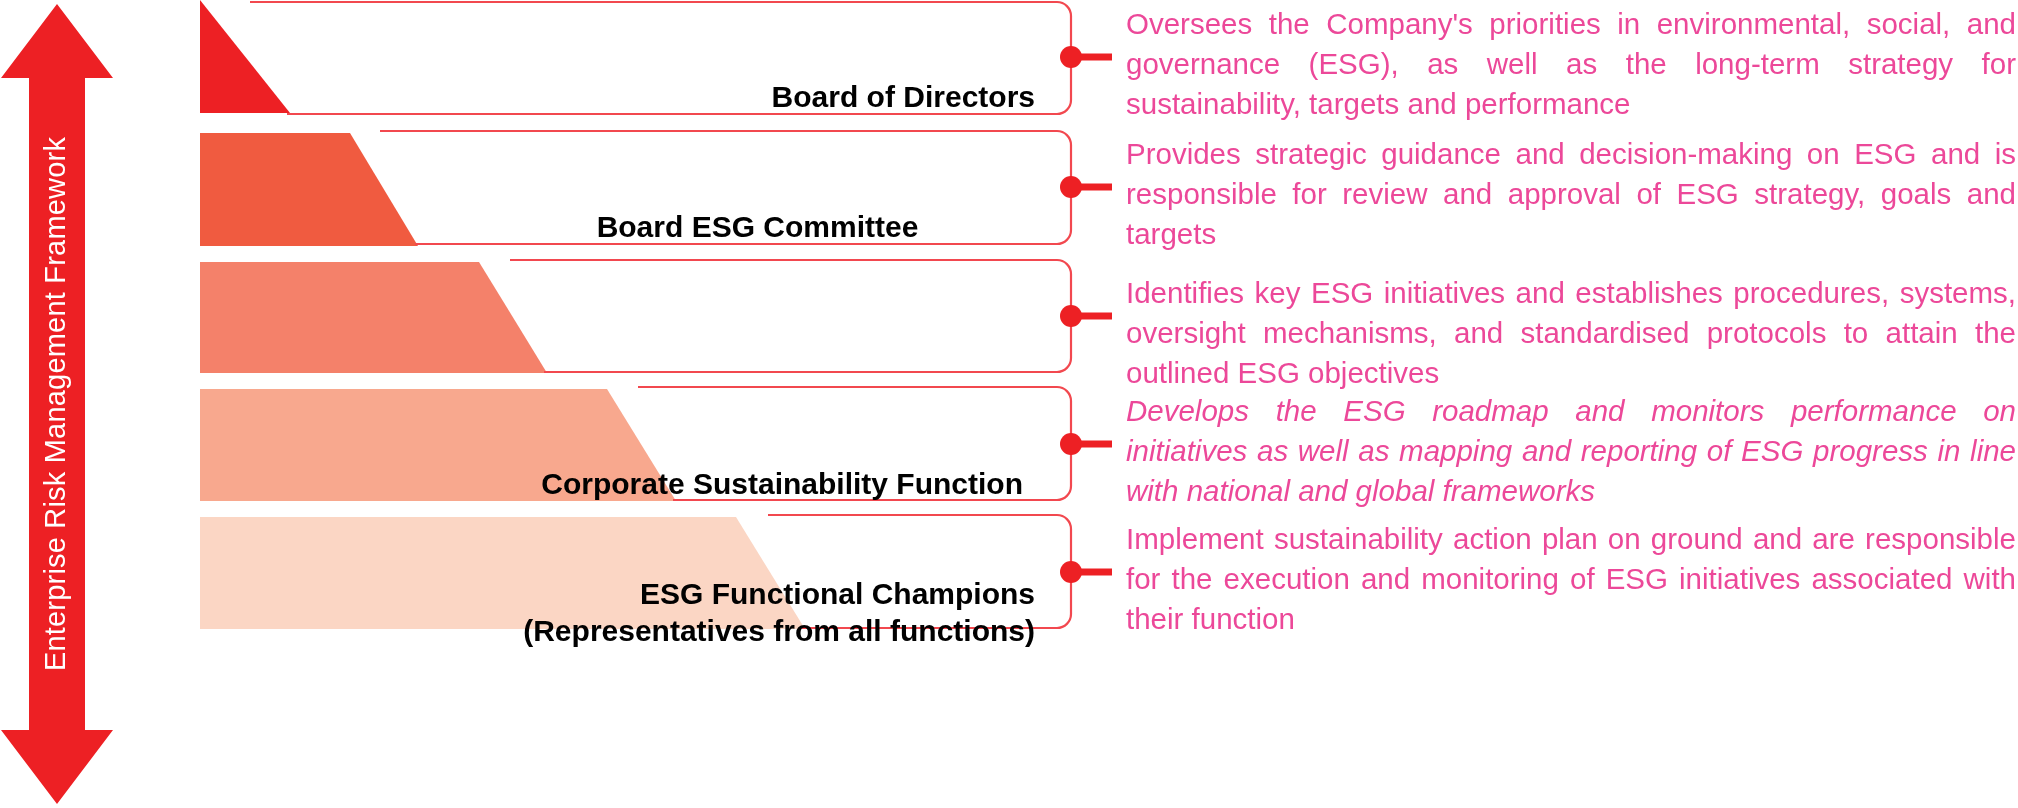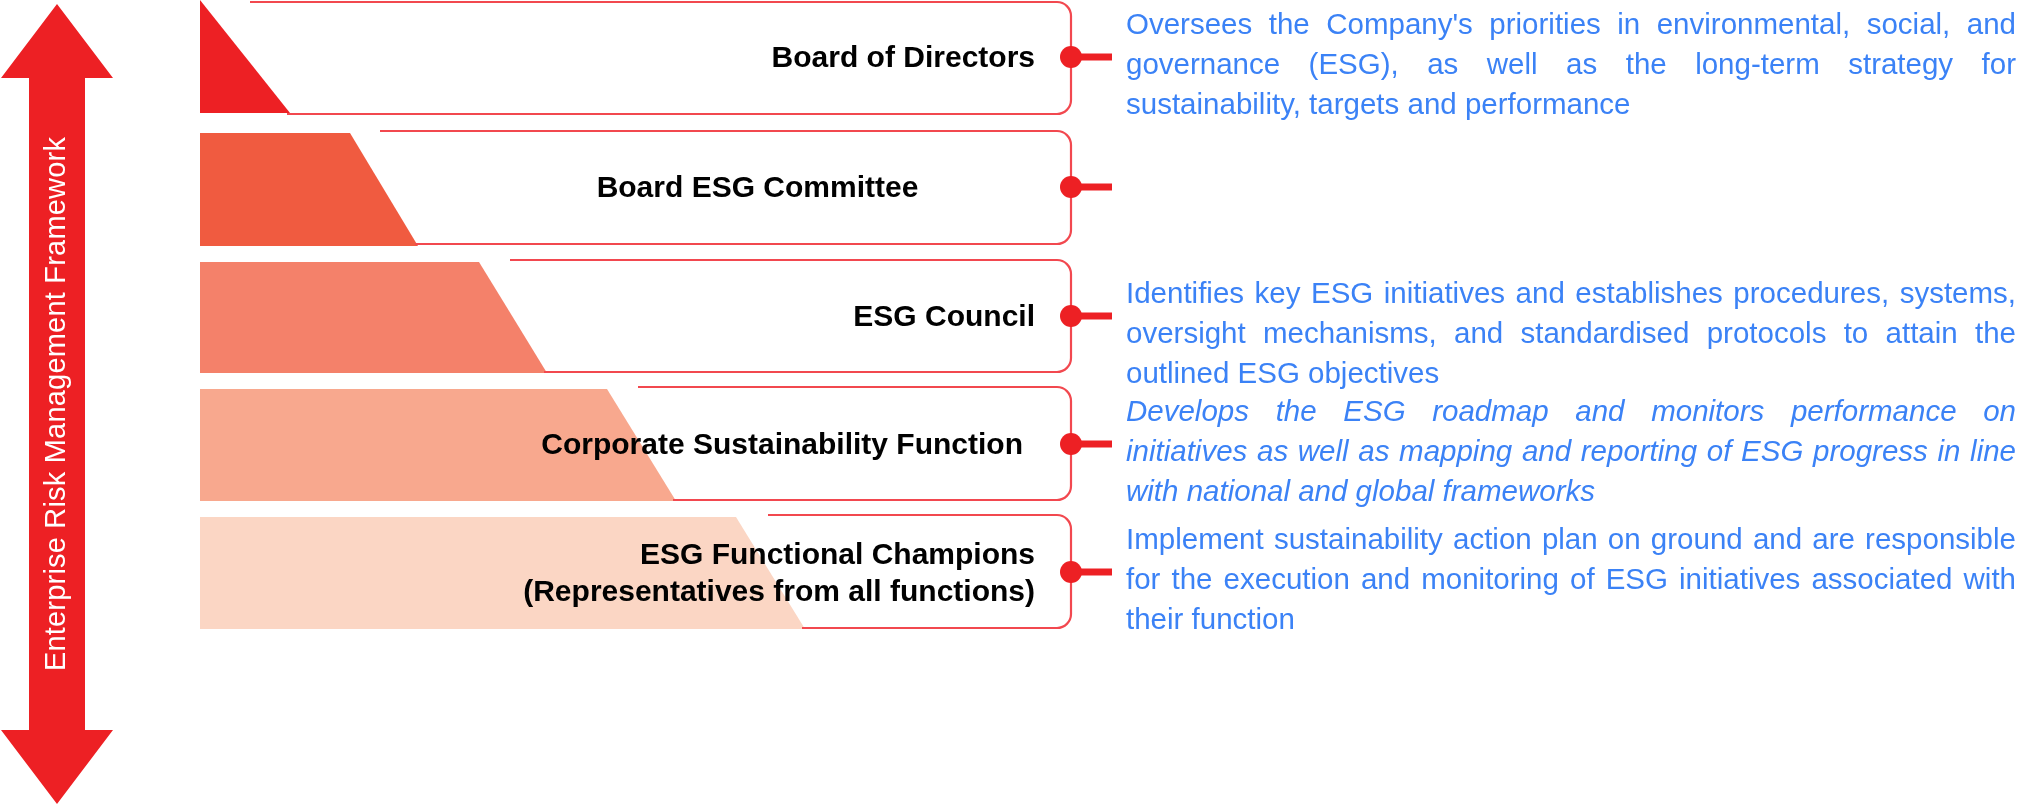--- a/index.html
+++ b/index.html
@@ -43,28 +43,29 @@
   }
   .tier-title {
     position: absolute;
     text-align: right;
     font-weight: bold;
     font-size: 30px;
     line-height: 37px;
     color: #010101;
     font-family: "Liberation Sans", sans-serif;
     white-space: pre-line;
+    margin-top: 40px;
   }
   .tier-desc {
     position: absolute;
     left: 1126px;
     width: 890px;
     font-size: 29.5px;
     line-height: 40px;
-    color: #3b82f6;
+    color: #ec4899;
     font-family: "Liberation Sans", sans-serif;
     text-align: justify;
   }
 </style>
 </head>
 <body>
 
 <div id="stage">
 
   <svg id="arrow-svg" viewBox="0 0 2018 808">
@@ -99,23 +100,23 @@
       <circle cx="1071" cy="57" r="11"></circle>
       <circle cx="1071" cy="187" r="11"></circle>
       <circle cx="1071" cy="316" r="11"></circle>
       <circle cx="1071" cy="444" r="11"></circle>
       <circle cx="1071" cy="572" r="11"></circle>
     </g>
   </svg>
 
   <div class="tier-title" style="left:480px; top:38px; width:555px;">Board of Directors</div>
   <div class="tier-title" style="left:480px; top:168px; width:555px;text-align:center;">Board ESG Committee</div>
-  <div class="tier-title" style="left:480px; top:297px; width:555px;">ESG Council</div>
   <div class="tier-title" style="left:418px; top:425px; width:605px;">Corporate Sustainability Function</div>
   <div class="tier-title" style="left:430px; top:535px; width:605px;">ESG Functional Champions
 (Representatives from all functions)</div>
 
   <div class="tier-desc" style="top:4px;">Oversees the Company's priorities in environmental, social, and governance (ESG), as well as the long-term strategy for sustainability, targets and performance</div>
+  <div class="tier-desc" style="top:134px;">Provides strategic guidance and decision-making on ESG and is responsible for review and approval of ESG strategy, goals and targets</div>
   <div class="tier-desc" style="top:273px;">Identifies key ESG initiatives and establishes procedures, systems, oversight mechanisms, and standardised protocols to attain the outlined ESG objectives</div>
   <div class="tier-desc" style="top:391px;font-style:italic;">Develops the ESG roadmap and monitors performance on initiatives as well as mapping and reporting of ESG progress in line with national and global frameworks</div>
   <div class="tier-desc" style="top:519px;">Implement sustainability action plan on ground and are responsible for the execution and monitoring of ESG initiatives associated with their function</div>
 
 </div>
 
 </body></html>

